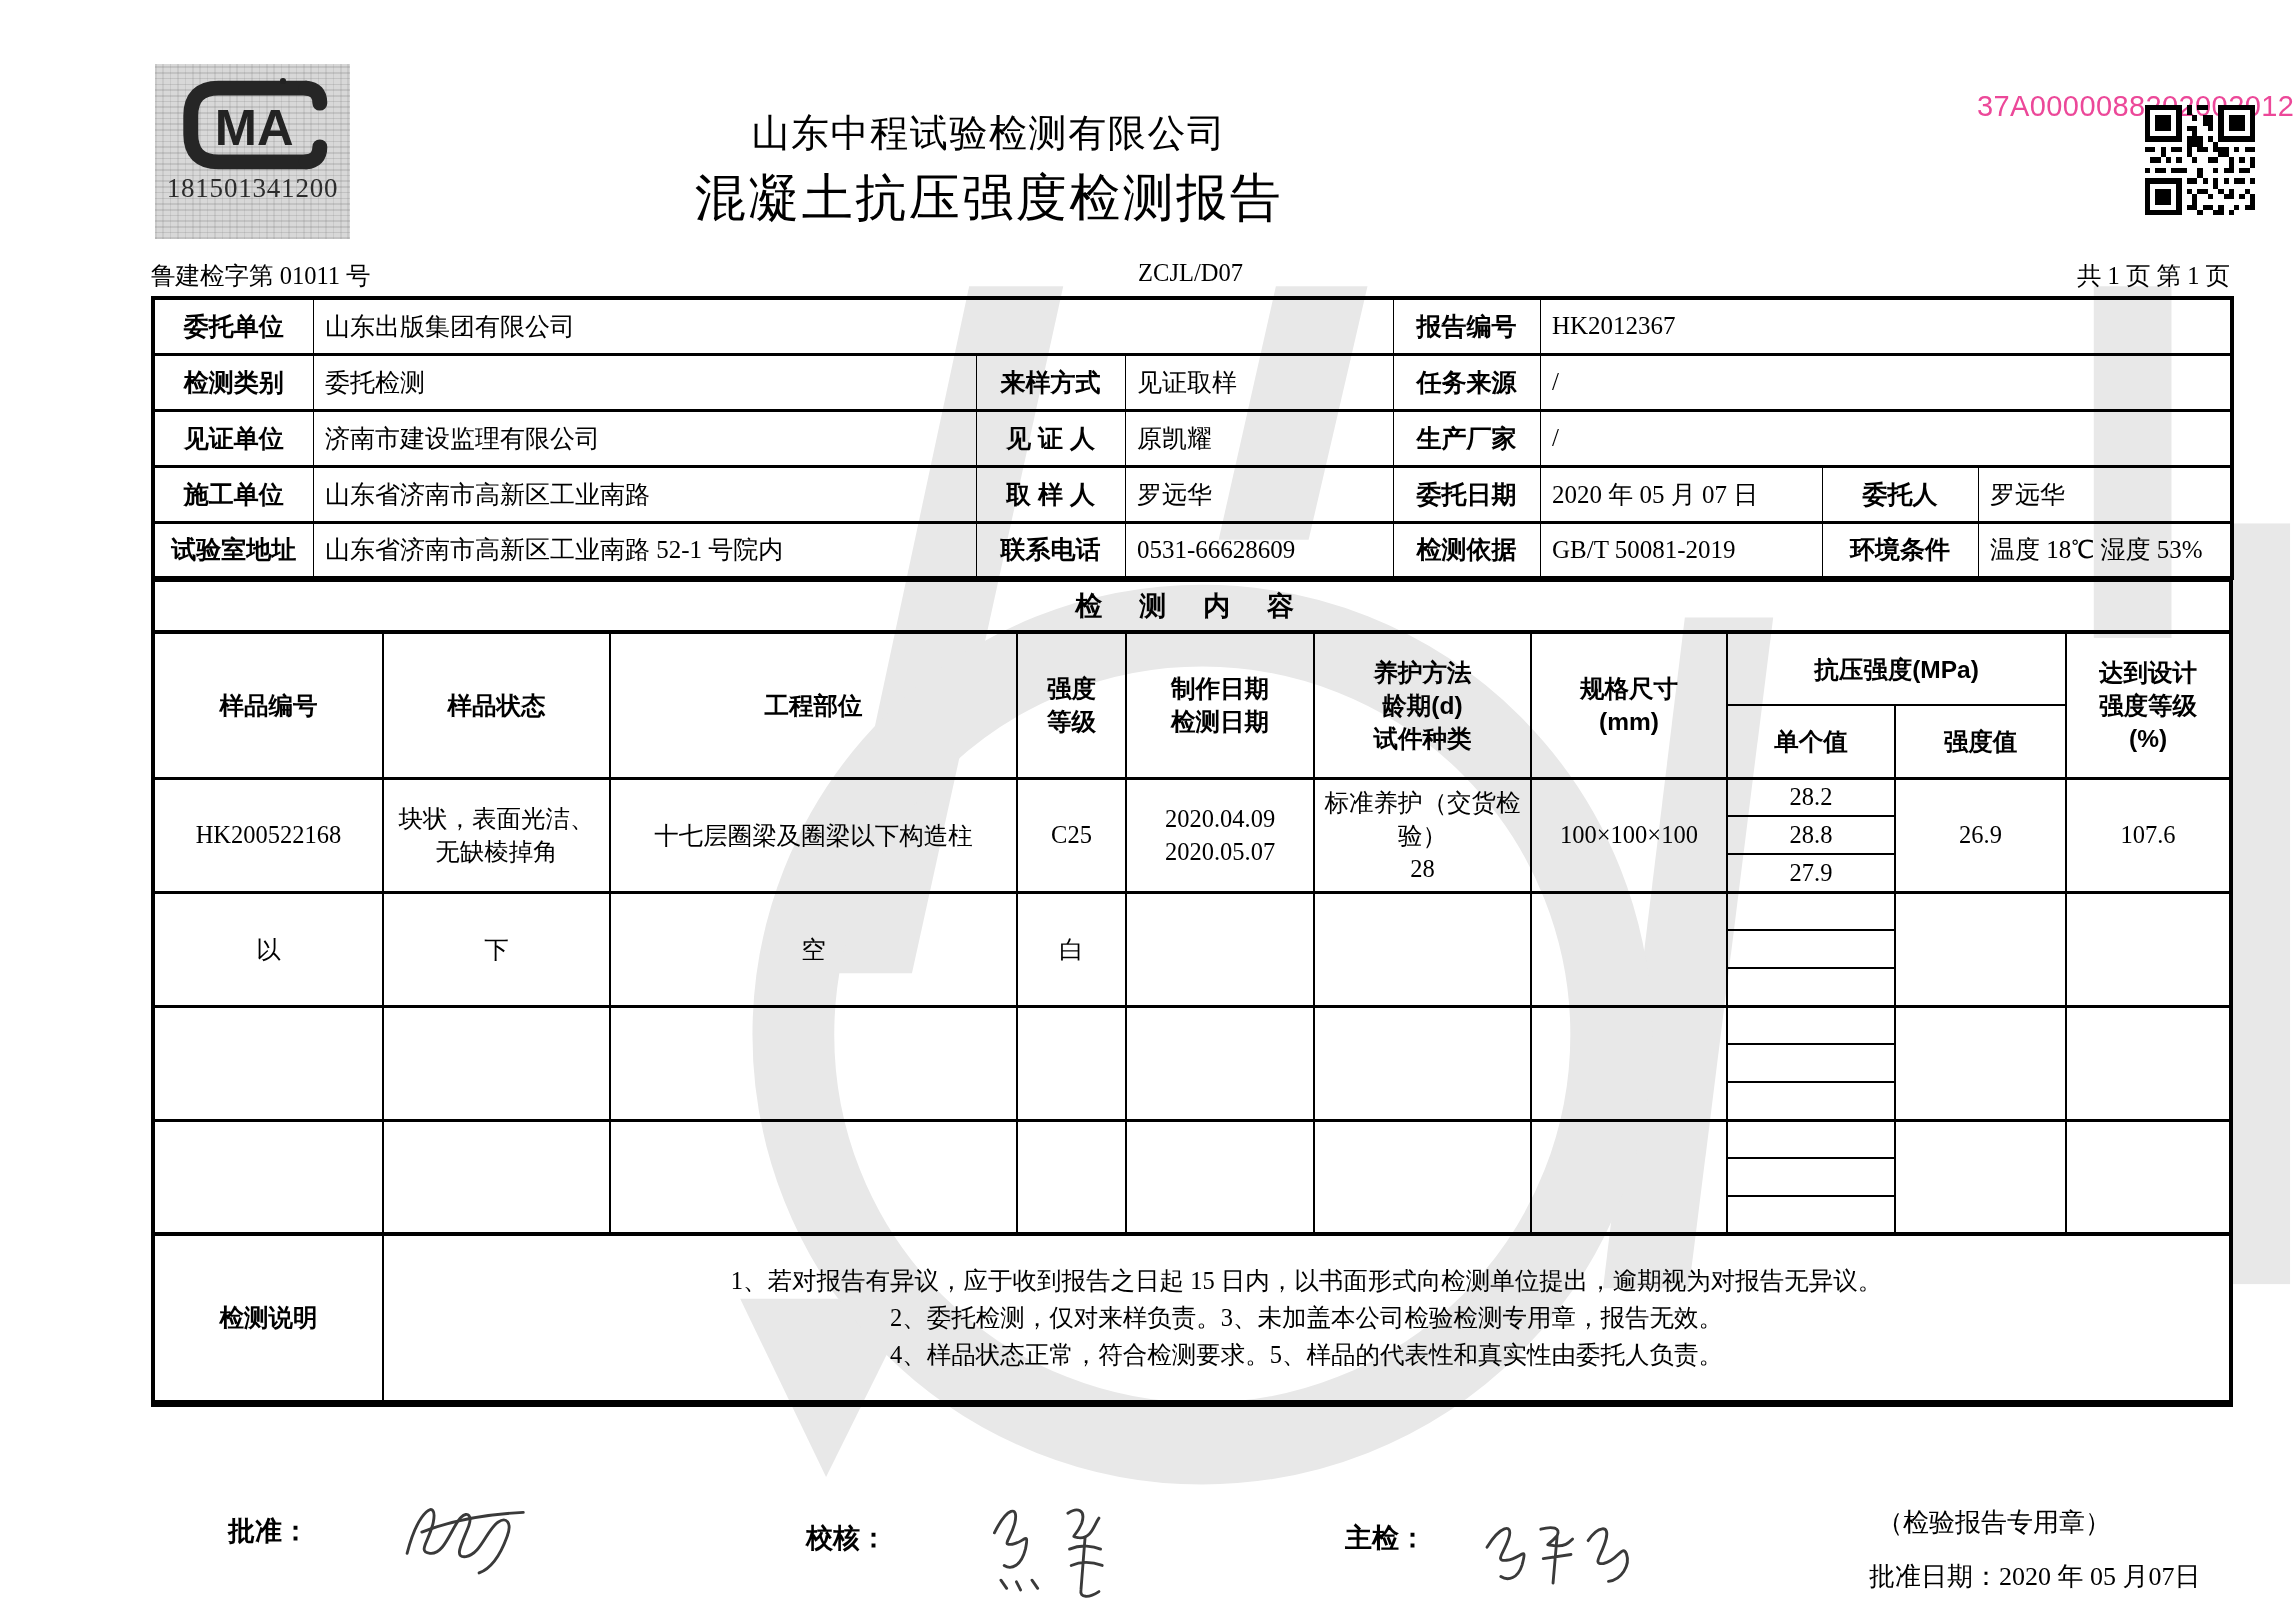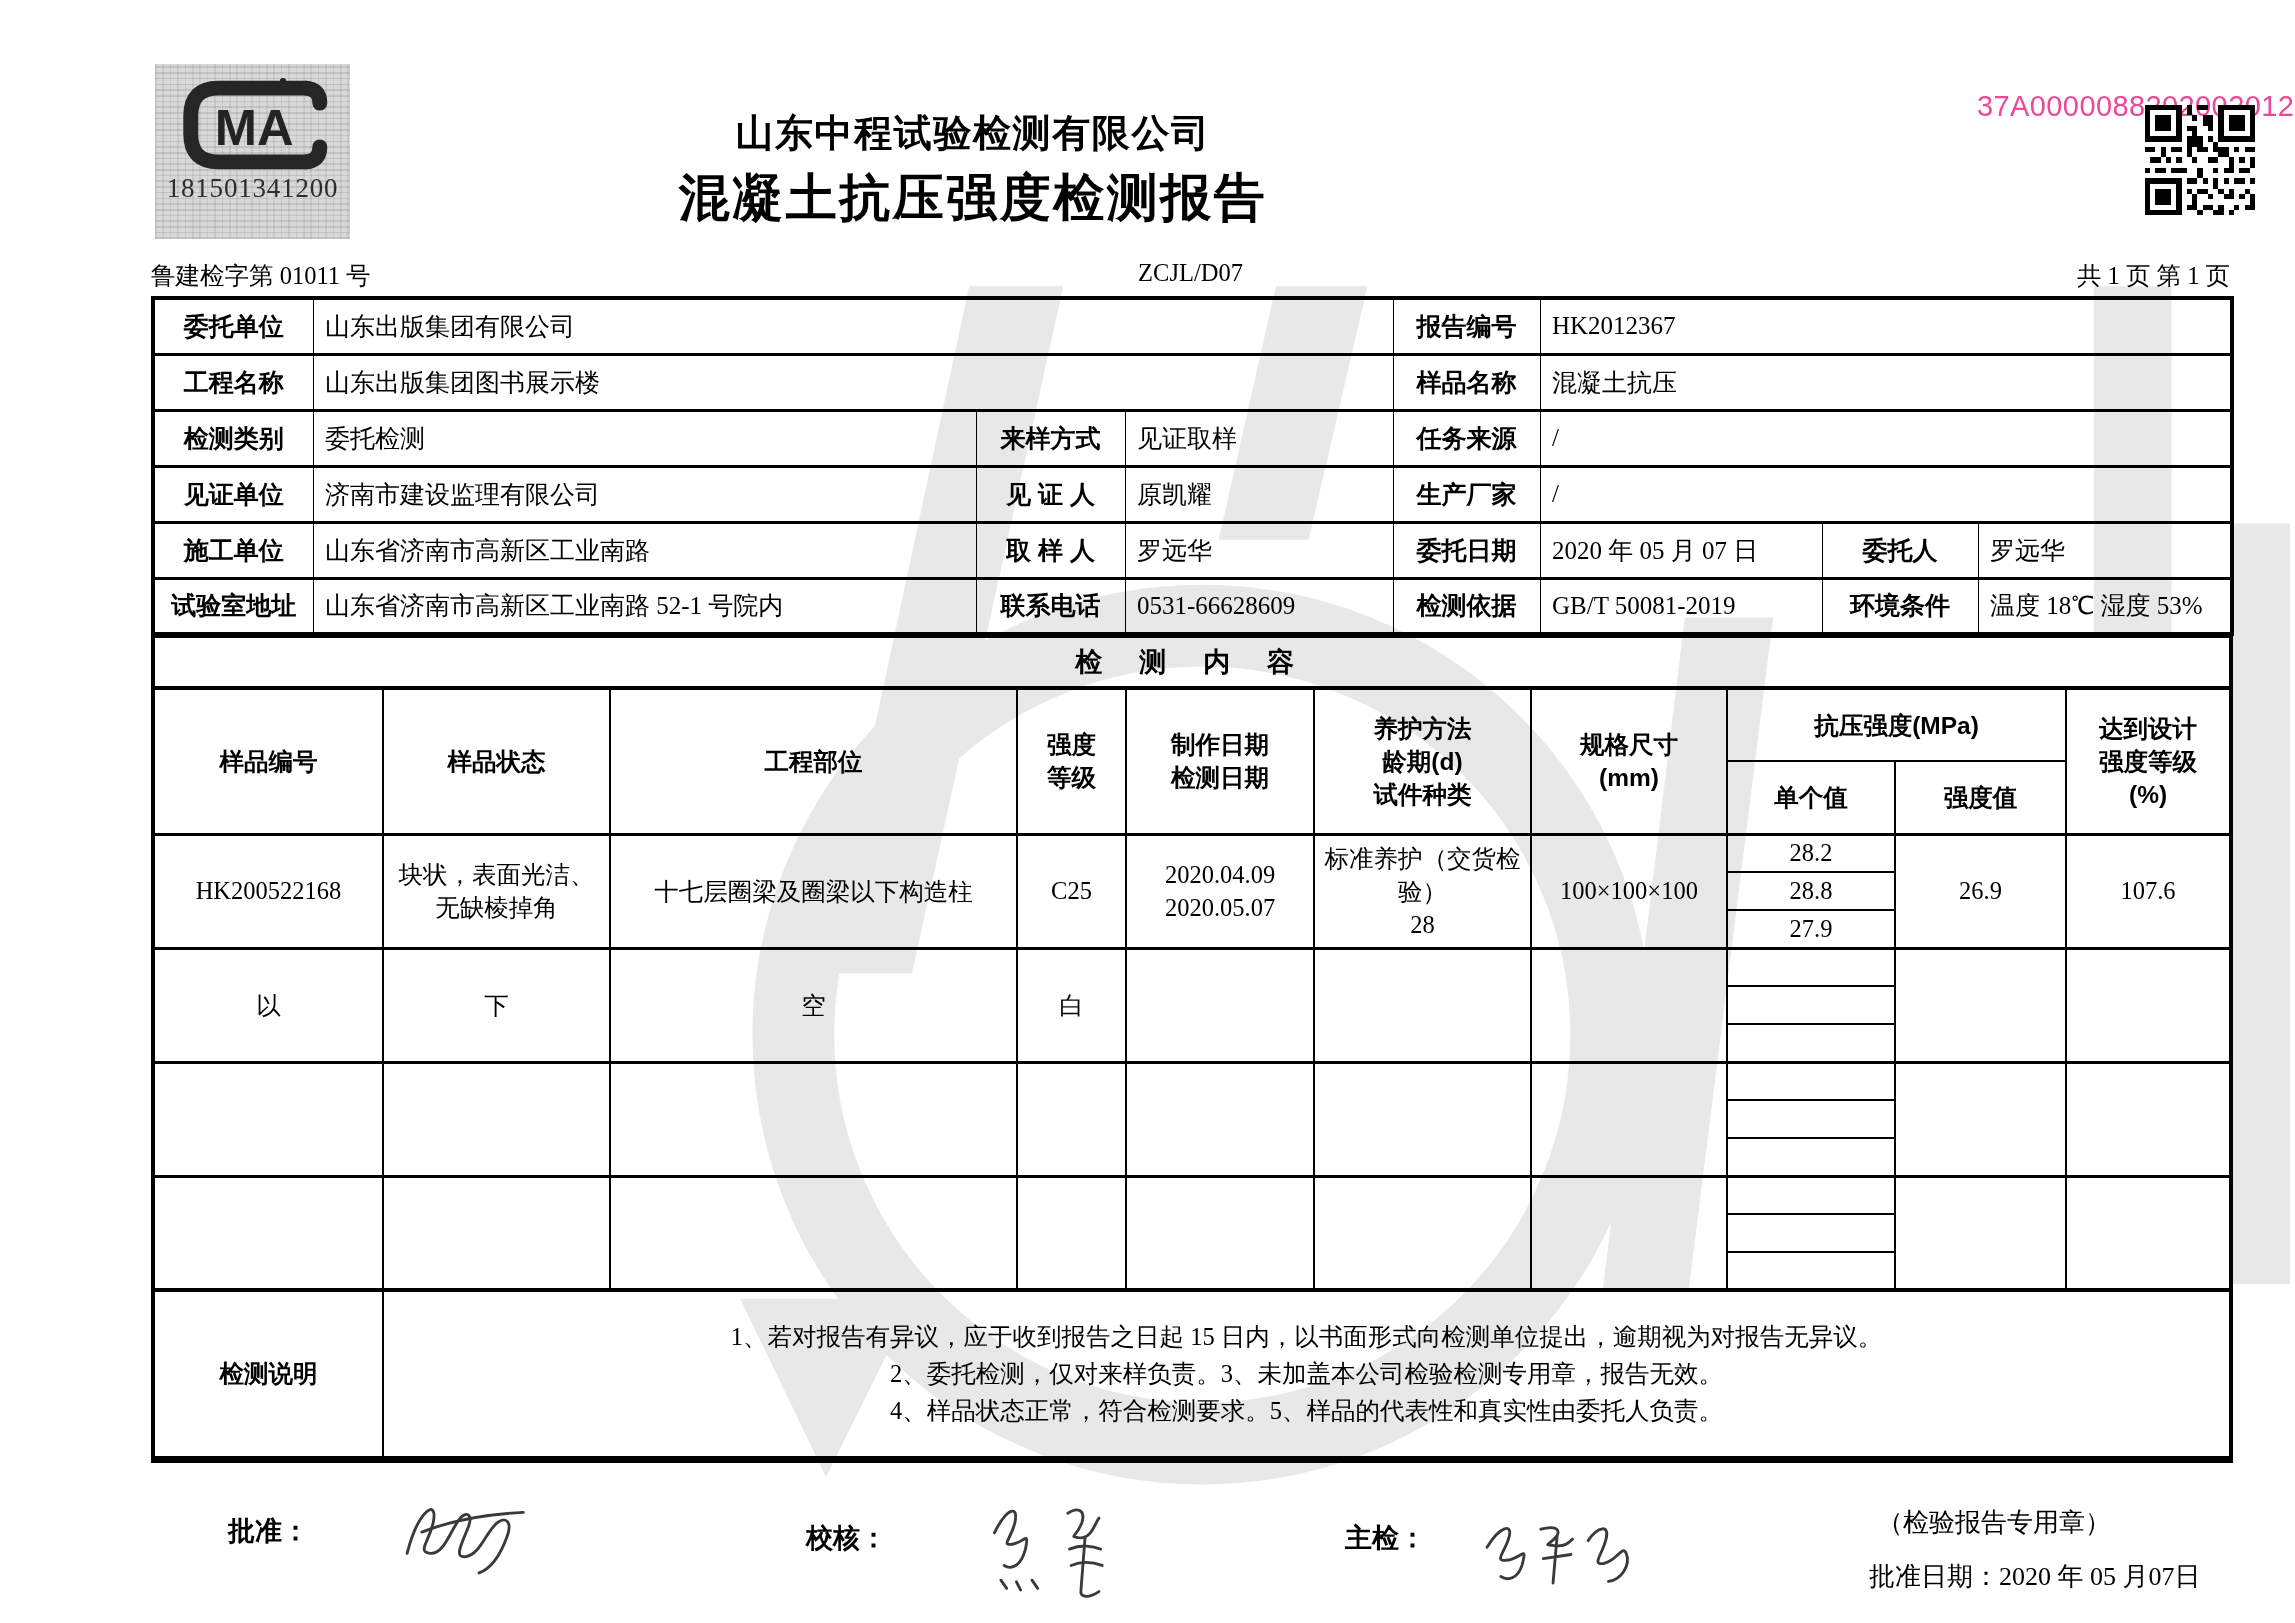--- a/index.html
+++ b/index.html
@@ -17,22 +17,22 @@
            background-color:#d8d8d8;
            background-image:
              repeating-linear-gradient(0deg, rgba(110,110,110,.20) 0 1.6px, rgba(0,0,0,0) 1.6px 5.7px),
              repeating-linear-gradient(90deg, rgba(110,110,110,.14) 0 1.6px, rgba(0,0,0,0) 1.6px 7.4px);
            text-align:center; }
   .stamp svg { display:block; margin:8.2px auto 0; }
   .stamp-number { font-size:27px; color:#2c2c2c; letter-spacing:0.8px; margin-top:-4.9px;
                   font-family:"Liberation Serif", serif; }
   .speck { position:absolute; left:248px; top:78px; width:5.7px; height:5.7px; background:#222; border-radius:50%; }
 
-  .title-block { position:absolute; left:0; top:108px; width:1882px; text-align:center;
-                 font-family:"Liberation Sans", sans-serif; font-weight:bold; }
+  .title-block { position:absolute; left:16px; top:108px; width:1882px; text-align:center;
+                 font-family:"Liberation Sans", sans-serif; font-weight:normal; }
   .company-name { font-size:38px; letter-spacing:1.6px; }
   .report-title { font-size:51px; margin-top:4.9px; letter-spacing:2.5px; }
 
   .barcode-number { position:absolute; left:1945px; top:90px; font-size:29px;
                     font-family:"Liberation Sans", sans-serif; color:#ec4899; letter-spacing:0.4px; }
   .qr { position:absolute; left:2113px; top:105px; width:110px; height:110px; }
 
   
   .subheader { position:absolute; left:119px; top:259px; width:2079px; font-size:24.5px; }
   .sh-left   { position:absolute; left:0; top:0; }
@@ -202,26 +202,20 @@
             <col style="width:254px">
         </colgroup>
         <tbody>
             <tr>
           <td class="lbl">委托单位</td>
           <td class="val" colspan="3">山东出版集团有限公司</td>
           <td class="lbl">报告编号</td>
           <td class="val" colspan="3">HK2012367</td>
         </tr>
         <tr>
-          <td class="lbl">工程名称</td>
-          <td class="val" colspan="3">山东出版集团图书展示楼</td>
-          <td class="lbl">样品名称</td>
-          <td class="val" colspan="3">混凝土抗压</td>
-        </tr>
-        <tr>
           <td class="lbl">检测类别</td>
           <td class="val">委托检测</td>
           <td class="lbl">来样方式</td>
           <td class="val">见证取样</td>
           <td class="lbl">任务来源</td>
           <td class="val" colspan="3">/</td>
         </tr>
         <tr>
           <td class="lbl">见证单位</td>
           <td class="val">济南市建设监理有限公司</td>

